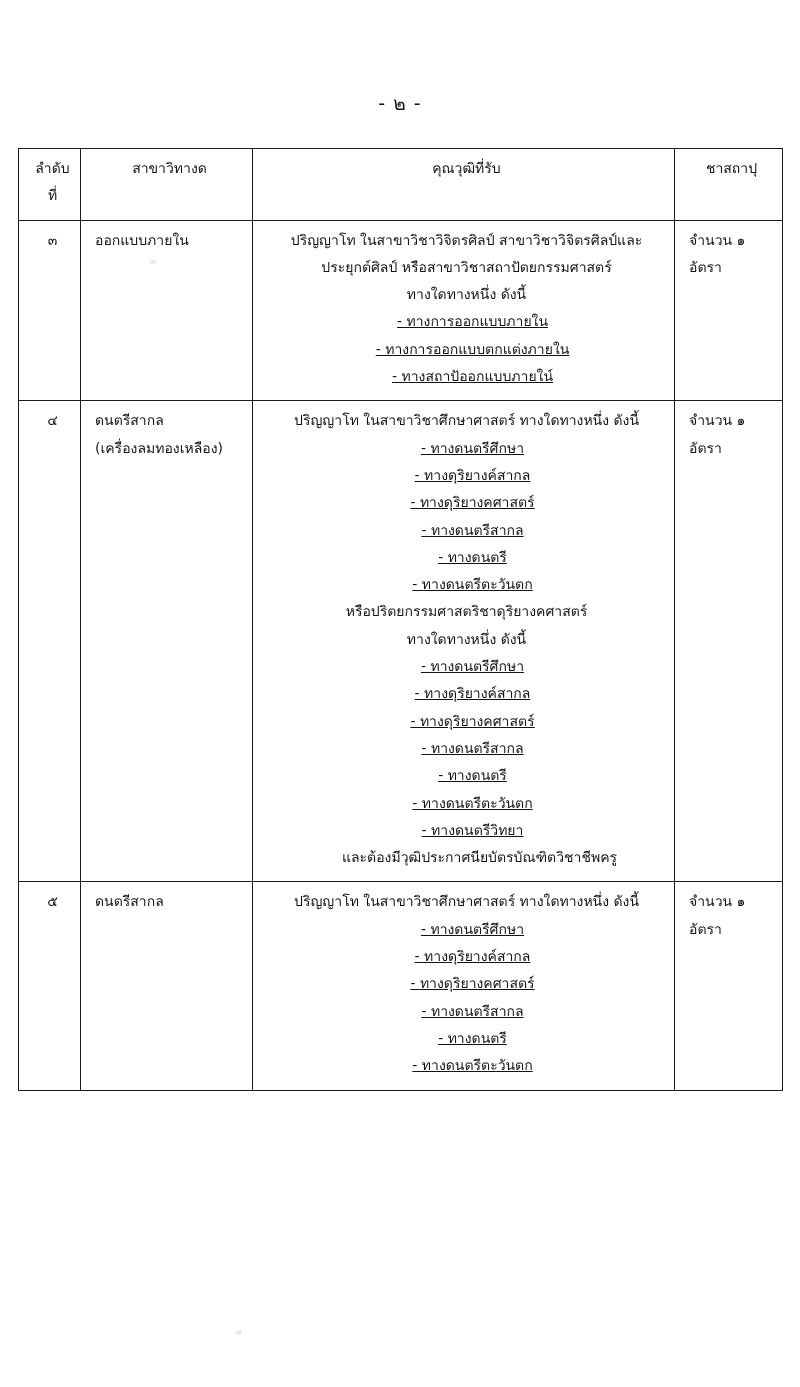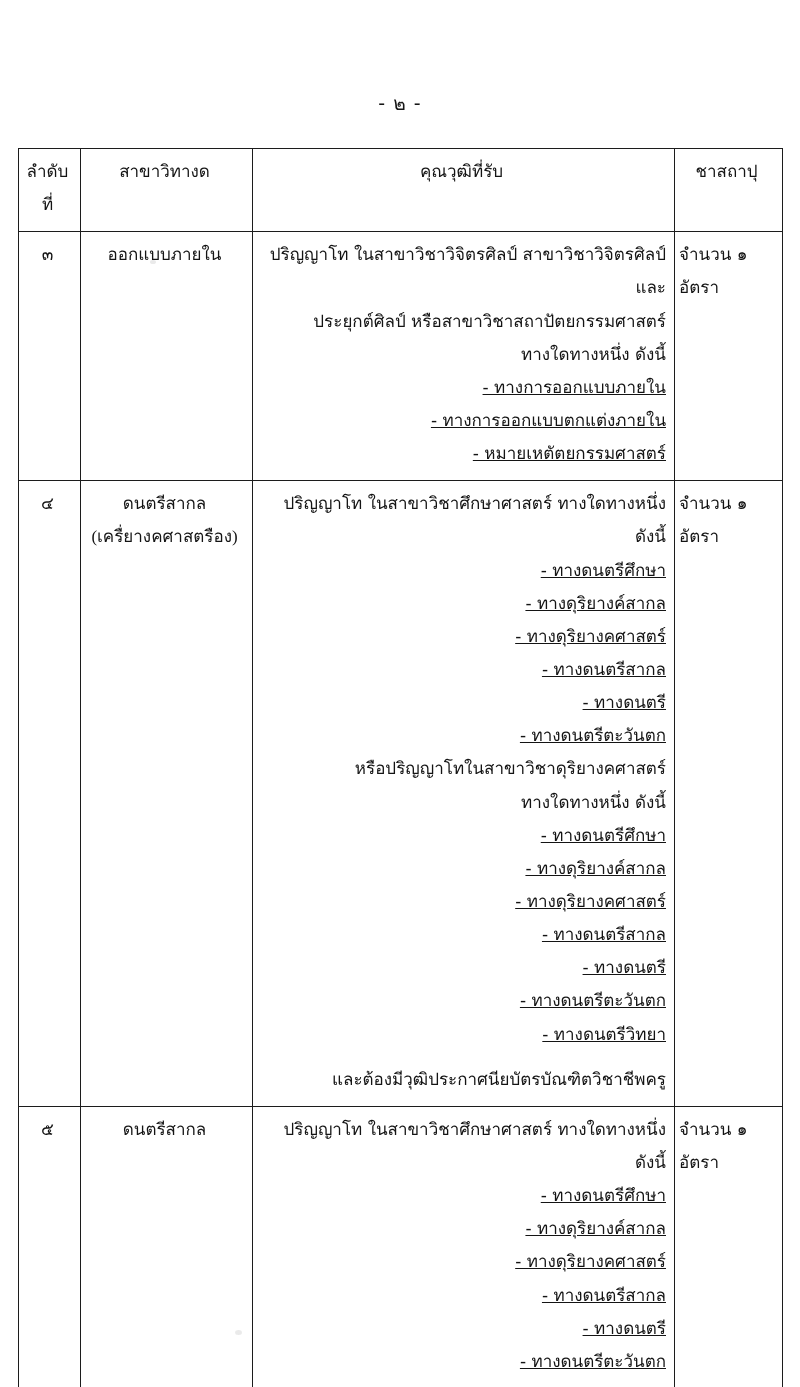--- a/index.html
+++ b/index.html
@@ -33,23 +33,23 @@
   table.doc-table {
     border-collapse: collapse;
     width: 764px;
     margin: 0 auto;
     table-layout: fixed;
   }
   table.doc-table td,
   table.doc-table th {
     border: 1px solid #1c1c1c;
     vertical-align: top;
-    padding: 6px 8px 10px 4px;
+    padding: 6px 8px 10px 14px;
     font-weight: normal;
-    font-size: 17px;
+    font-size: 14px;
     line-height: 1.95;
     color: #141414;
   }
   thead th {
     text-align: center;
     vertical-align: middle;
     padding: 9px 4px;
     line-height: 1.45;
     font-size: 17px;
   }
@@ -57,37 +57,36 @@
   col.c-major  { width: 172px; }
   col.c-qual   { width: 422px; }
   col.c-remark { width: 108px; }
 
   td.order-cell {
     text-align: center;
     vertical-align: top;
     padding-top: 6px;
   }
   td.major-cell {
-    text-align: center;
+    text-align: left;
     vertical-align: top;
     padding-top: 6px;
     line-height: 2.0;
-    font-family: Liberation Serif, serif;
   }
   td.qual-cell {
-    text-align: right;
+    text-align: center;
     padding-left: 10px;
   }
   td.remark-cell {
     vertical-align: top;
     padding-top: 6px;
   }
   .ln { display: block; white-space: pre-wrap; }
   .ln.indent1 { padding-left: 12px; text-decoration: underline; }
-  .ln.indent2 { padding-left: 26px; margin-top: 12px; }
+  .ln.indent2 { padding-left: 26px; }
   .major-sub { display: block; }
   .smudge {
     position: absolute;
     background: #d8d8d8;
     border-radius: 50%;
     opacity: .55;
   }
 </style>
 </head>
 <body>
@@ -125,39 +124,39 @@
           <td class="order-cell">๓</td>
           <td class="major-cell">
             <span class="major-sub">ออกแบบภายใน</span>
           </td>
           <td class="qual-cell">
             <span class="ln">ปริญญาโท ในสาขาวิชาวิจิตรศิลป์ สาขาวิชาวิจิตรศิลป์และ</span>
             <span class="ln">ประยุกต์ศิลป์ หรือสาขาวิชาสถาปัตยกรรมศาสตร์</span>
             <span class="ln">ทางใดทางหนึ่ง ดังนี้</span>
             <span class="ln indent1">- ทางการออกแบบภายใน</span>
             <span class="ln indent1">- ทางการออกแบบตกแต่งภายใน</span>
-            <span class="ln indent1">- หมายเหตัตยกรรมศาสตร์</span>
+            <span class="ln indent1">- ทางสถาปัออกแบบภายใน์</span>
           </td>
           <td class="remark-cell">จำนวน ๑ อัตรา</td>
         </tr>
         <tr>
           <td class="order-cell">๔</td>
           <td class="major-cell">
             <span class="major-sub">ดนตรีสากล</span>
-            <span class="major-sub">(เครื่ยางคศาสตรือง)</span>
+            <span class="major-sub">(เครื่องลมทองเหลือง)</span>
           </td>
           <td class="qual-cell">
             <span class="ln">ปริญญาโท ในสาขาวิชาศึกษาศาสตร์ ทางใดทางหนึ่ง ดังนี้</span>
             <span class="ln indent1">- ทางดนตรีศึกษา</span>
             <span class="ln indent1">- ทางดุริยางค์สากล</span>
             <span class="ln indent1">- ทางดุริยางคศาสตร์</span>
             <span class="ln indent1">- ทางดนตรีสากล</span>
             <span class="ln indent1">- ทางดนตรี</span>
             <span class="ln indent1">- ทางดนตรีตะวันตก</span>
-            <span class="ln">หรือปริญญาโทในสาขาวิชาดุริยางคศาสตร์</span>
+            <span class="ln">หรือปริตยกรรมศาสตริชาดุริยางคศาสตร์</span>
             <span class="ln">ทางใดทางหนึ่ง ดังนี้</span>
             <span class="ln indent1">- ทางดนตรีศึกษา</span>
             <span class="ln indent1">- ทางดุริยางค์สากล</span>
             <span class="ln indent1">- ทางดุริยางคศาสตร์</span>
             <span class="ln indent1">- ทางดนตรีสากล</span>
             <span class="ln indent1">- ทางดนตรี</span>
             <span class="ln indent1">- ทางดนตรีตะวันตก</span>
             <span class="ln indent1">- ทางดนตรีวิทยา</span>
             <span class="ln indent2">และต้องมีวุฒิประกาศนียบัตรบัณฑิตวิชาชีพครู</span>
           </td>

